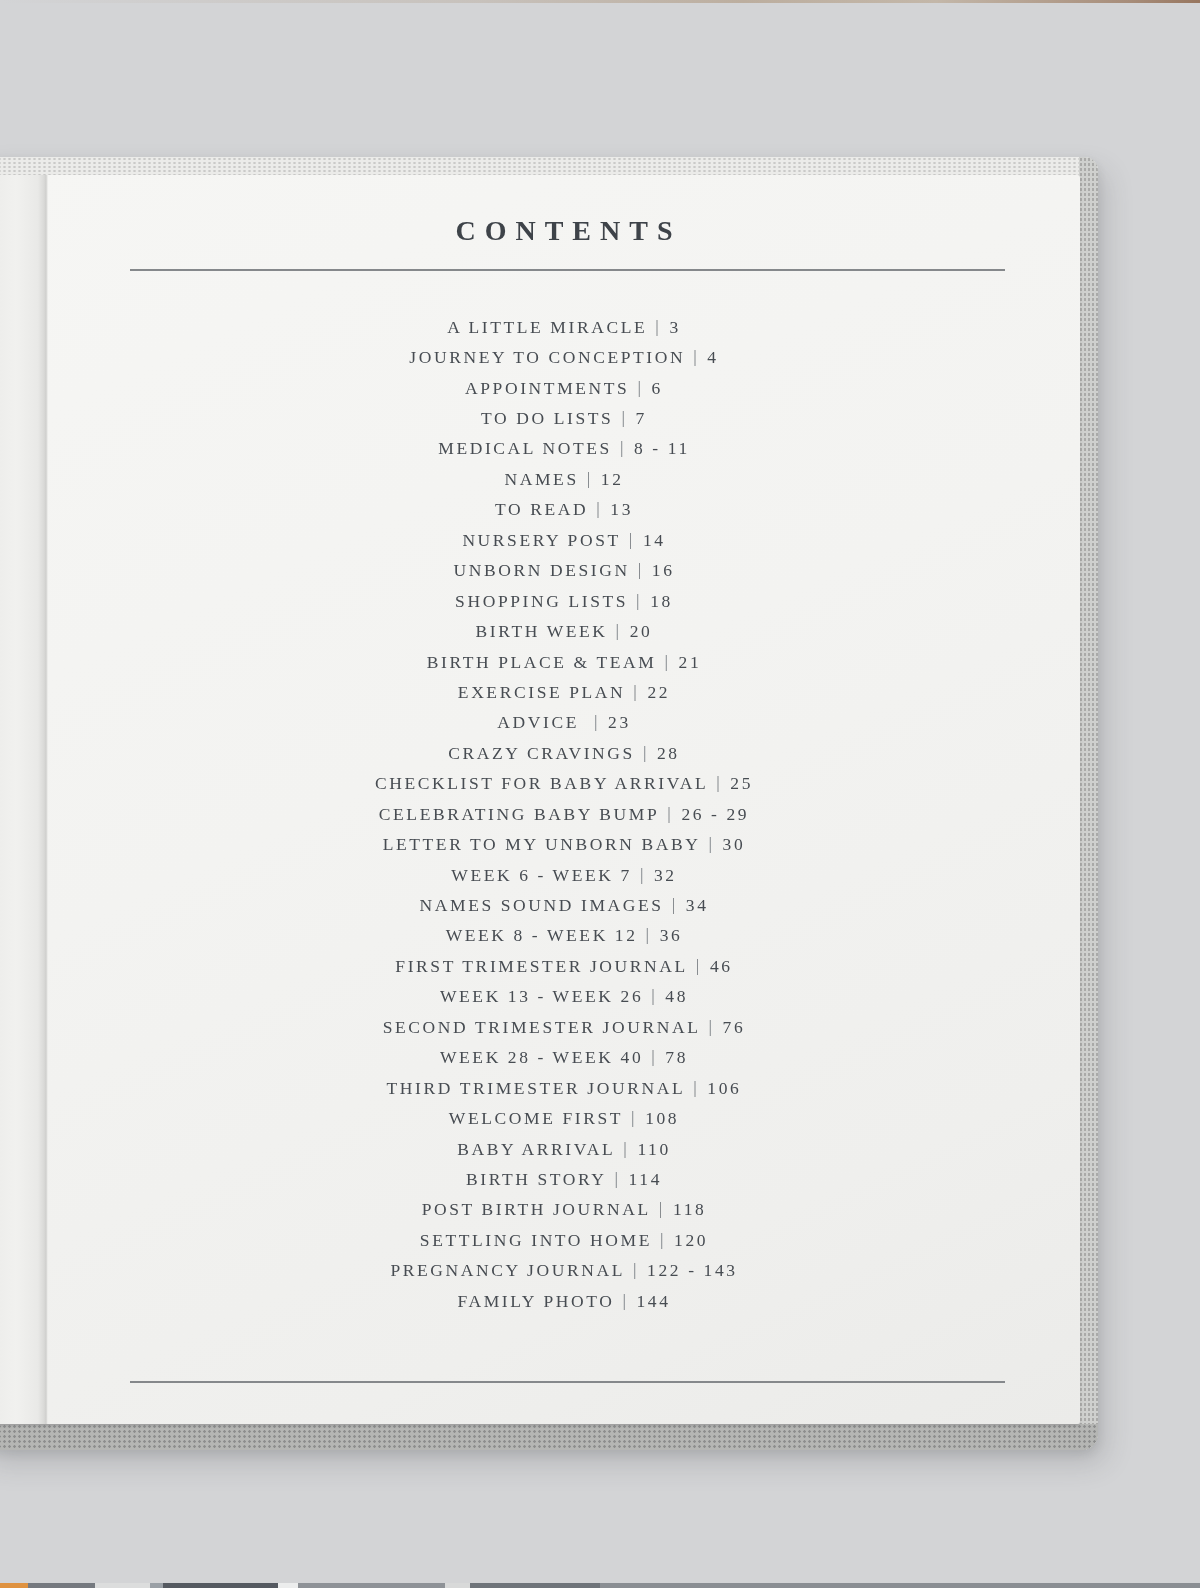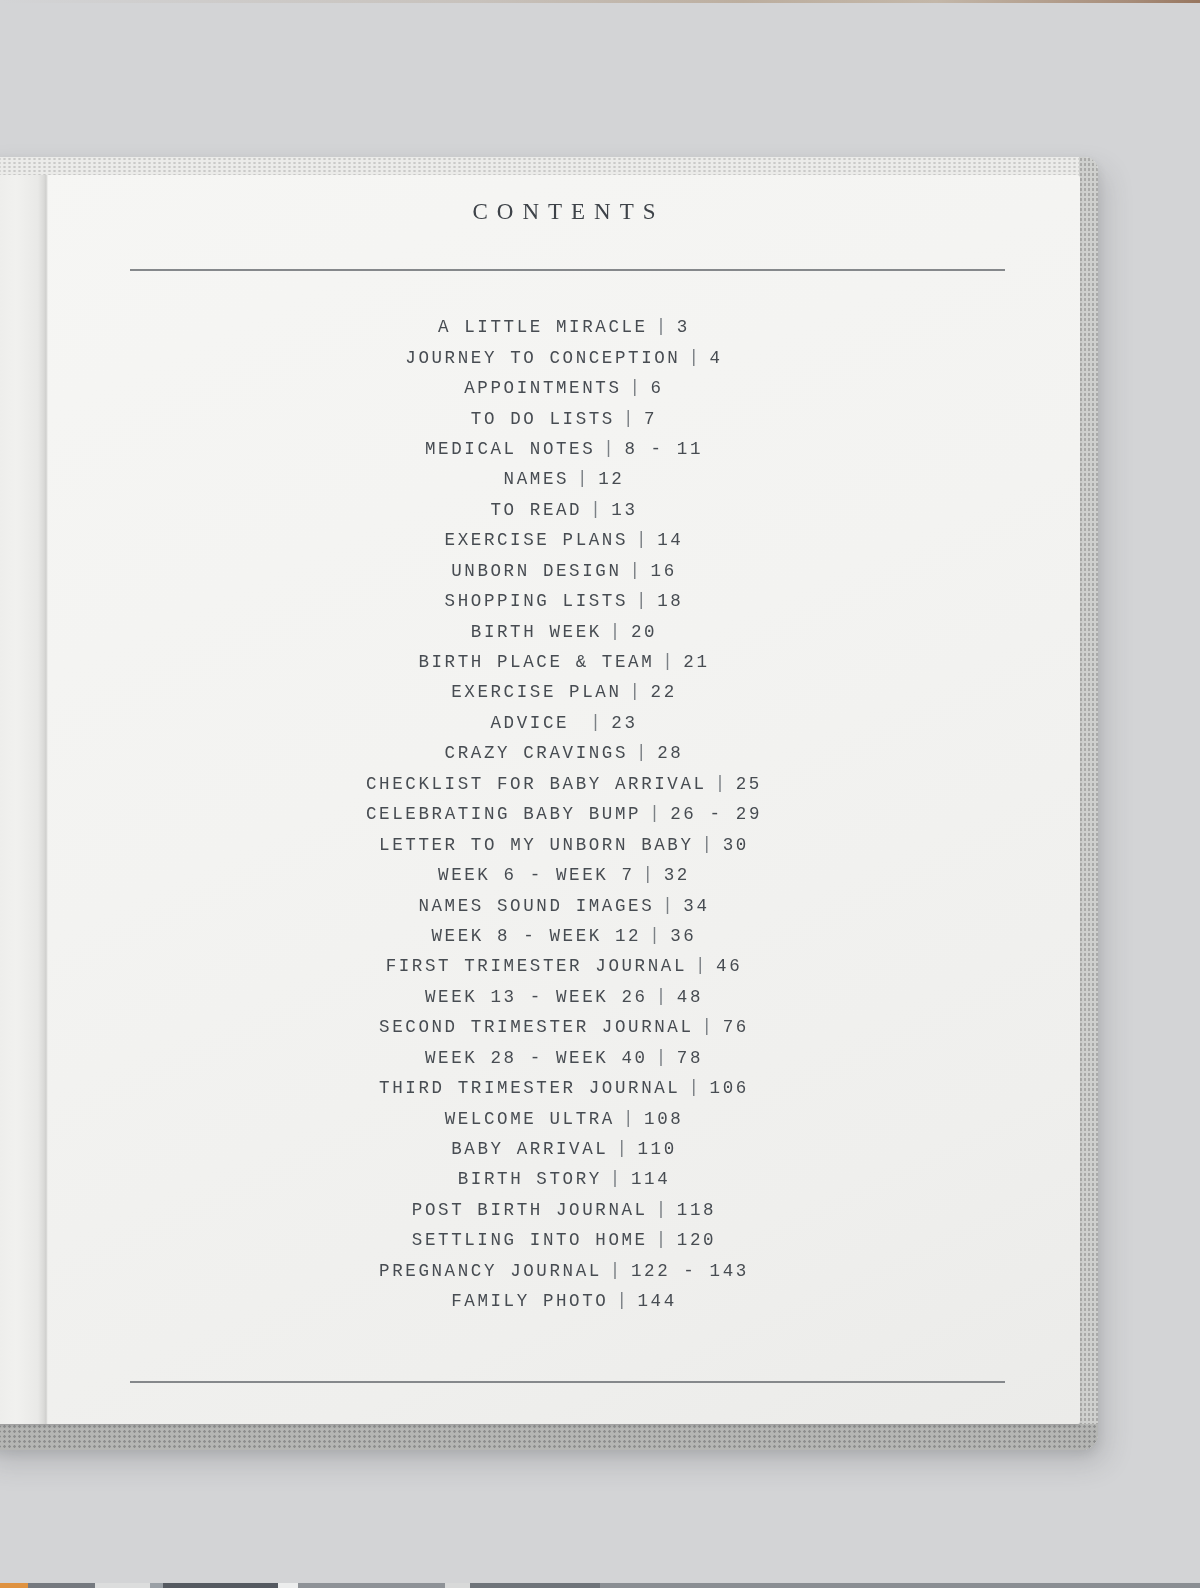--- a/index.html
+++ b/index.html
@@ -68,38 +68,38 @@
     background:linear-gradient(to right,
       #9fa09e 0px,#e3e3e1 3px,#ededeb 14px,#f1f1ef 34px,
       #e9e9e7 56px,#d9d9d7 62px,#cfcfcd 64px,#f4f4f2 66px);
   }
 
   .content{
     position:absolute;left:66px;top:0;right:0;bottom:0;
     text-align:center;color:#464b51;
   }
   .toc-title{
-    position:absolute;left:0;right:0;top:24px;
-    font-size:23px;font-weight:400;color:#3e4349;
+    position:absolute;left:0;right:0;top:40px;
+    font-size:28px;font-weight:700;color:#3e4349;
     letter-spacing:9px;text-indent:9px;
   }
   .rule{
     position:absolute;height:1.5px;background:#85888b;
     left:82px;right:75px;
   }
   .rule-top{top:94px;}
   .rule-bottom{top:1206px;}
 
   .toc-list{
     position:absolute;left:0;right:0;top:137px;
     list-style:none;margin:0;padding:0;
   }
   .toc-list li{
     height:30.45px;display:flex;align-items:center;justify-content:center;
-    font-size:17.5px;letter-spacing:2.6px;color:#474c52;font-family:Liberation Mono, monospace;
+    font-size:17.5px;letter-spacing:2.6px;color:#474c52;
   }
   .entry-label,.entry-pages{white-space:pre;}
   .entry-sep{margin:0 8px;color:#7b8085;transform:translateY(-1px);}
 </style>
 </head>
 <body>
 
 <div class="artifact-top"></div>
 
 <div class="book">
@@ -145,21 +145,21 @@
           <span class="entry-label">NAMES</span>
           <span class="entry-sep">|</span>
           <span class="entry-pages">12</span>
         </li>
           <li>
           <span class="entry-label">TO READ</span>
           <span class="entry-sep">|</span>
           <span class="entry-pages">13</span>
         </li>
           <li>
-          <span class="entry-label">EXERCISE PLANS</span>
+          <span class="entry-label">NURSERY POST</span>
           <span class="entry-sep">|</span>
           <span class="entry-pages">14</span>
         </li>
           <li>
           <span class="entry-label">UNBORN DESIGN</span>
           <span class="entry-sep">|</span>
           <span class="entry-pages">16</span>
         </li>
           <li>
           <span class="entry-label">SHOPPING LISTS</span>
@@ -240,21 +240,21 @@
           <span class="entry-label">WEEK 28 - WEEK 40</span>
           <span class="entry-sep">|</span>
           <span class="entry-pages">78</span>
         </li>
           <li>
           <span class="entry-label">THIRD TRIMESTER JOURNAL</span>
           <span class="entry-sep">|</span>
           <span class="entry-pages">106</span>
         </li>
           <li>
-          <span class="entry-label">WELCOME ULTRA</span>
+          <span class="entry-label">WELCOME FIRST</span>
           <span class="entry-sep">|</span>
           <span class="entry-pages">108</span>
         </li>
           <li>
           <span class="entry-label">BABY ARRIVAL</span>
           <span class="entry-sep">|</span>
           <span class="entry-pages">110</span>
         </li>
           <li>
           <span class="entry-label">BIRTH STORY</span>

